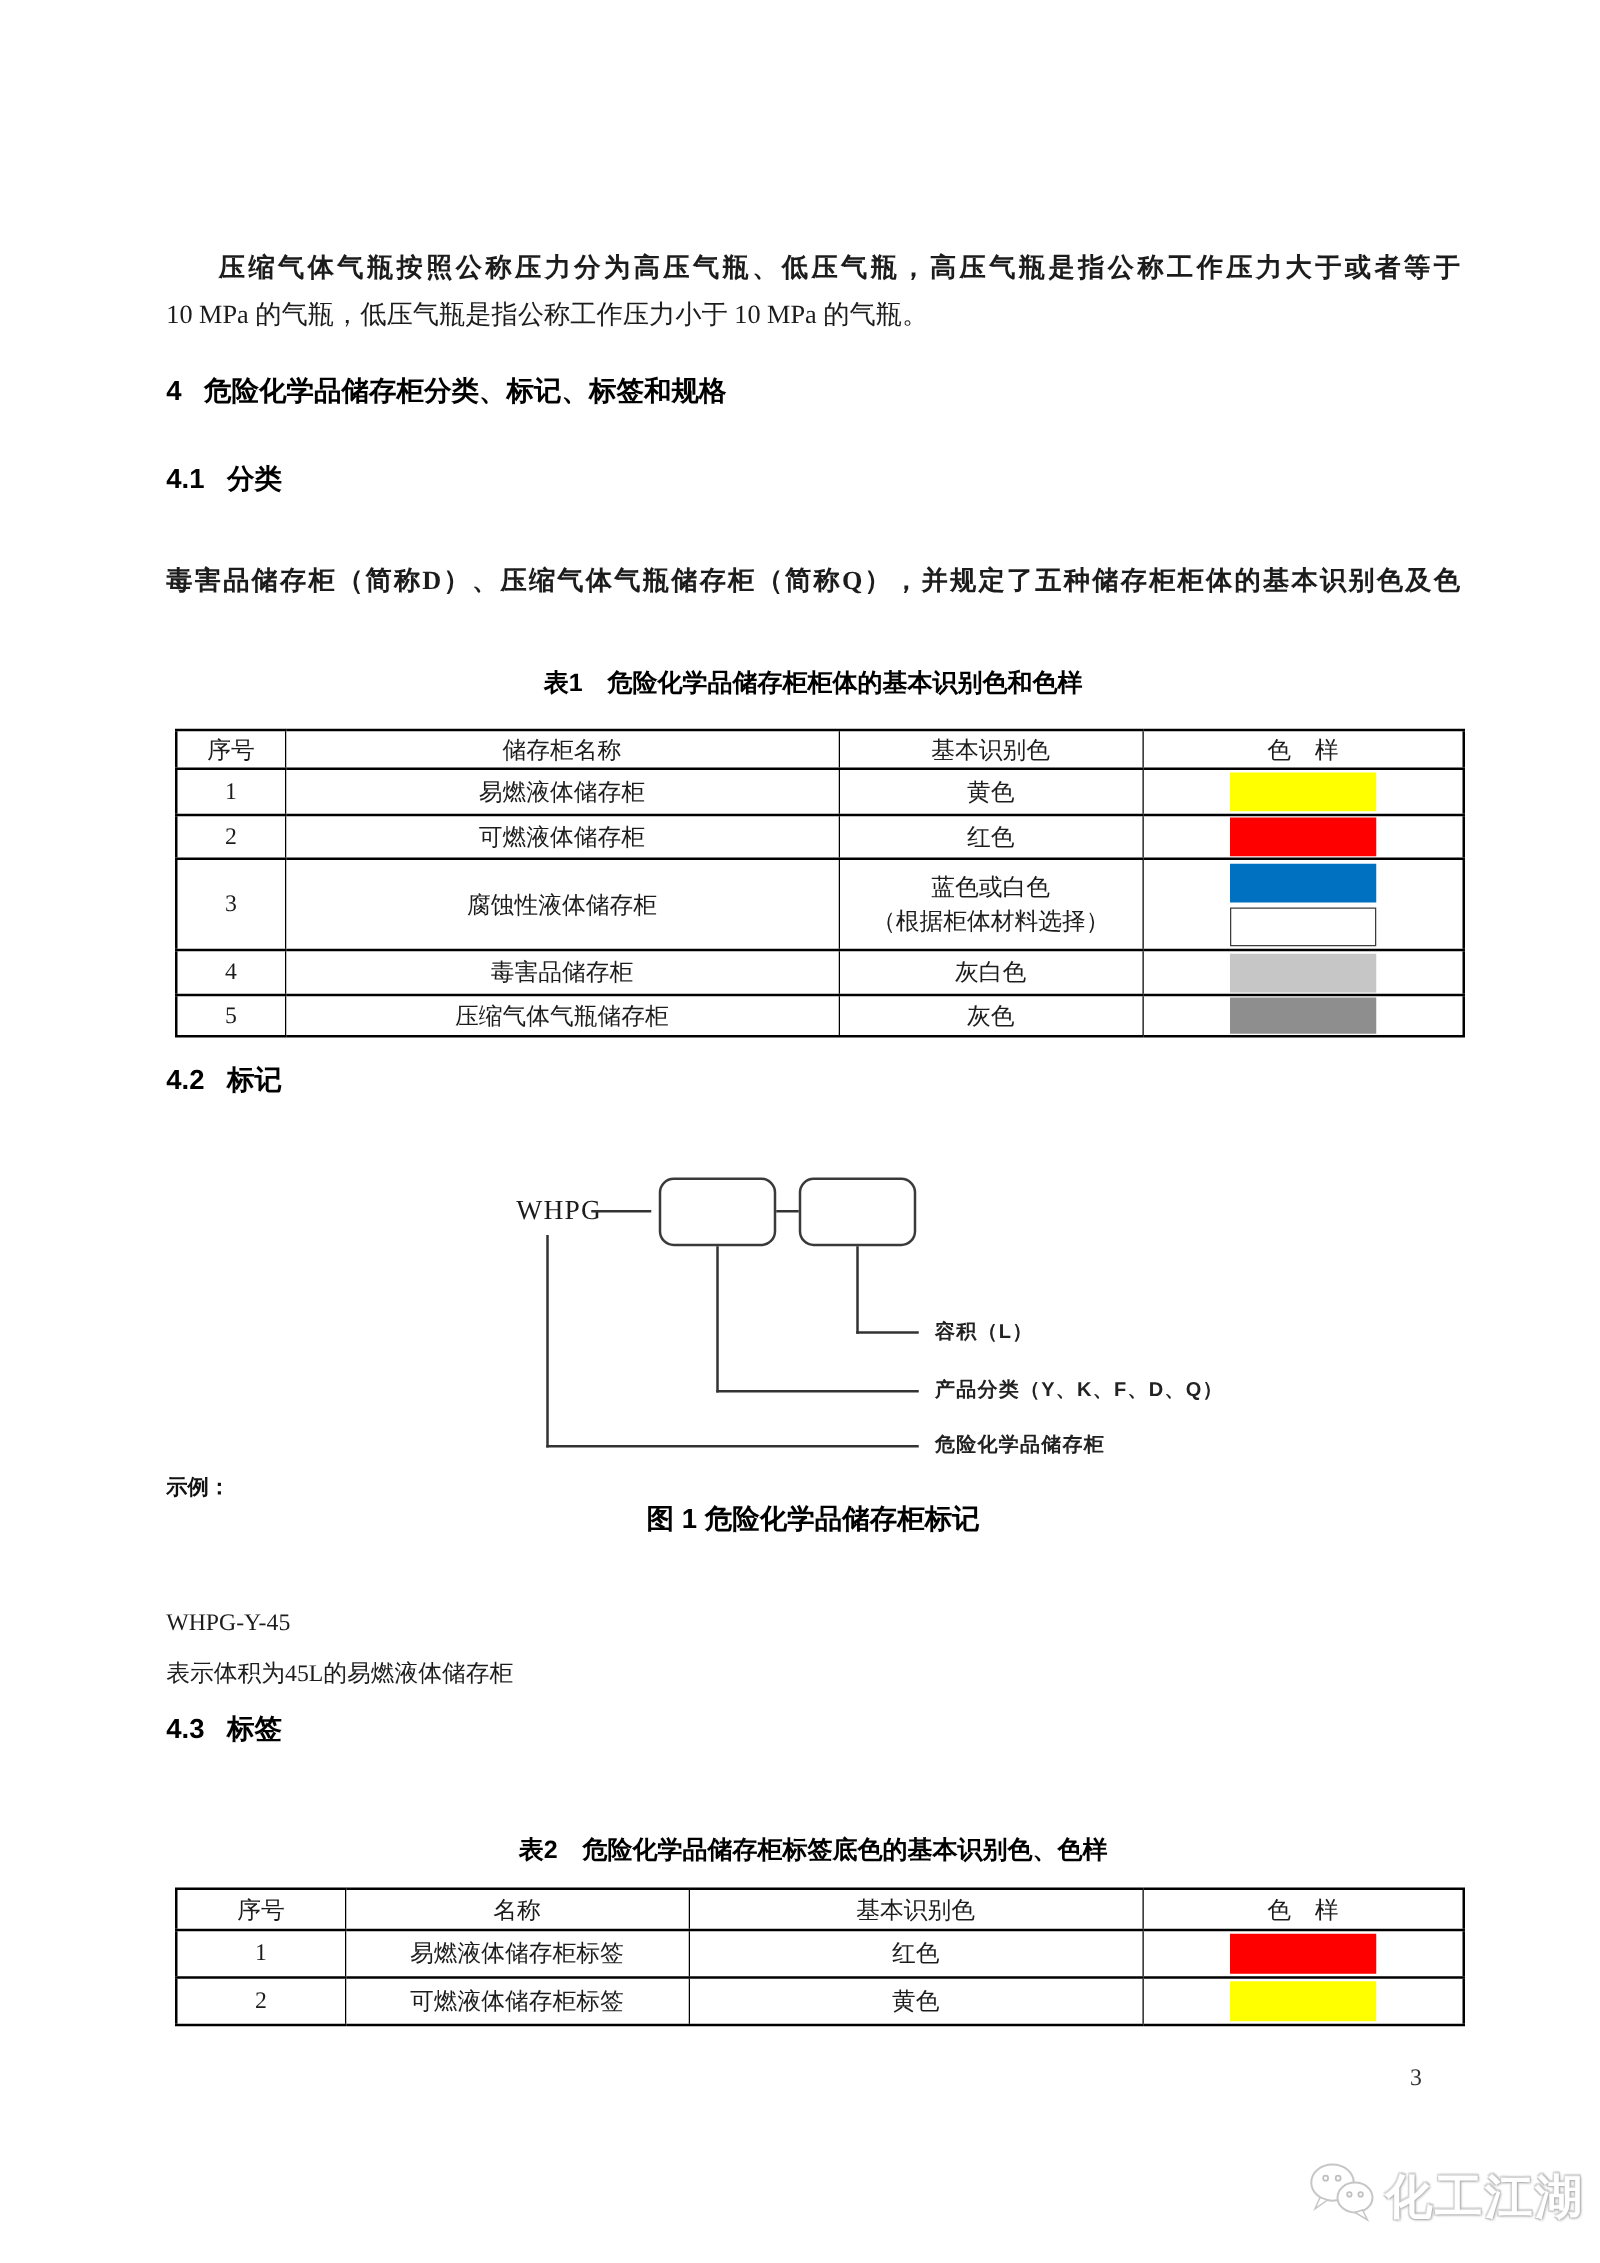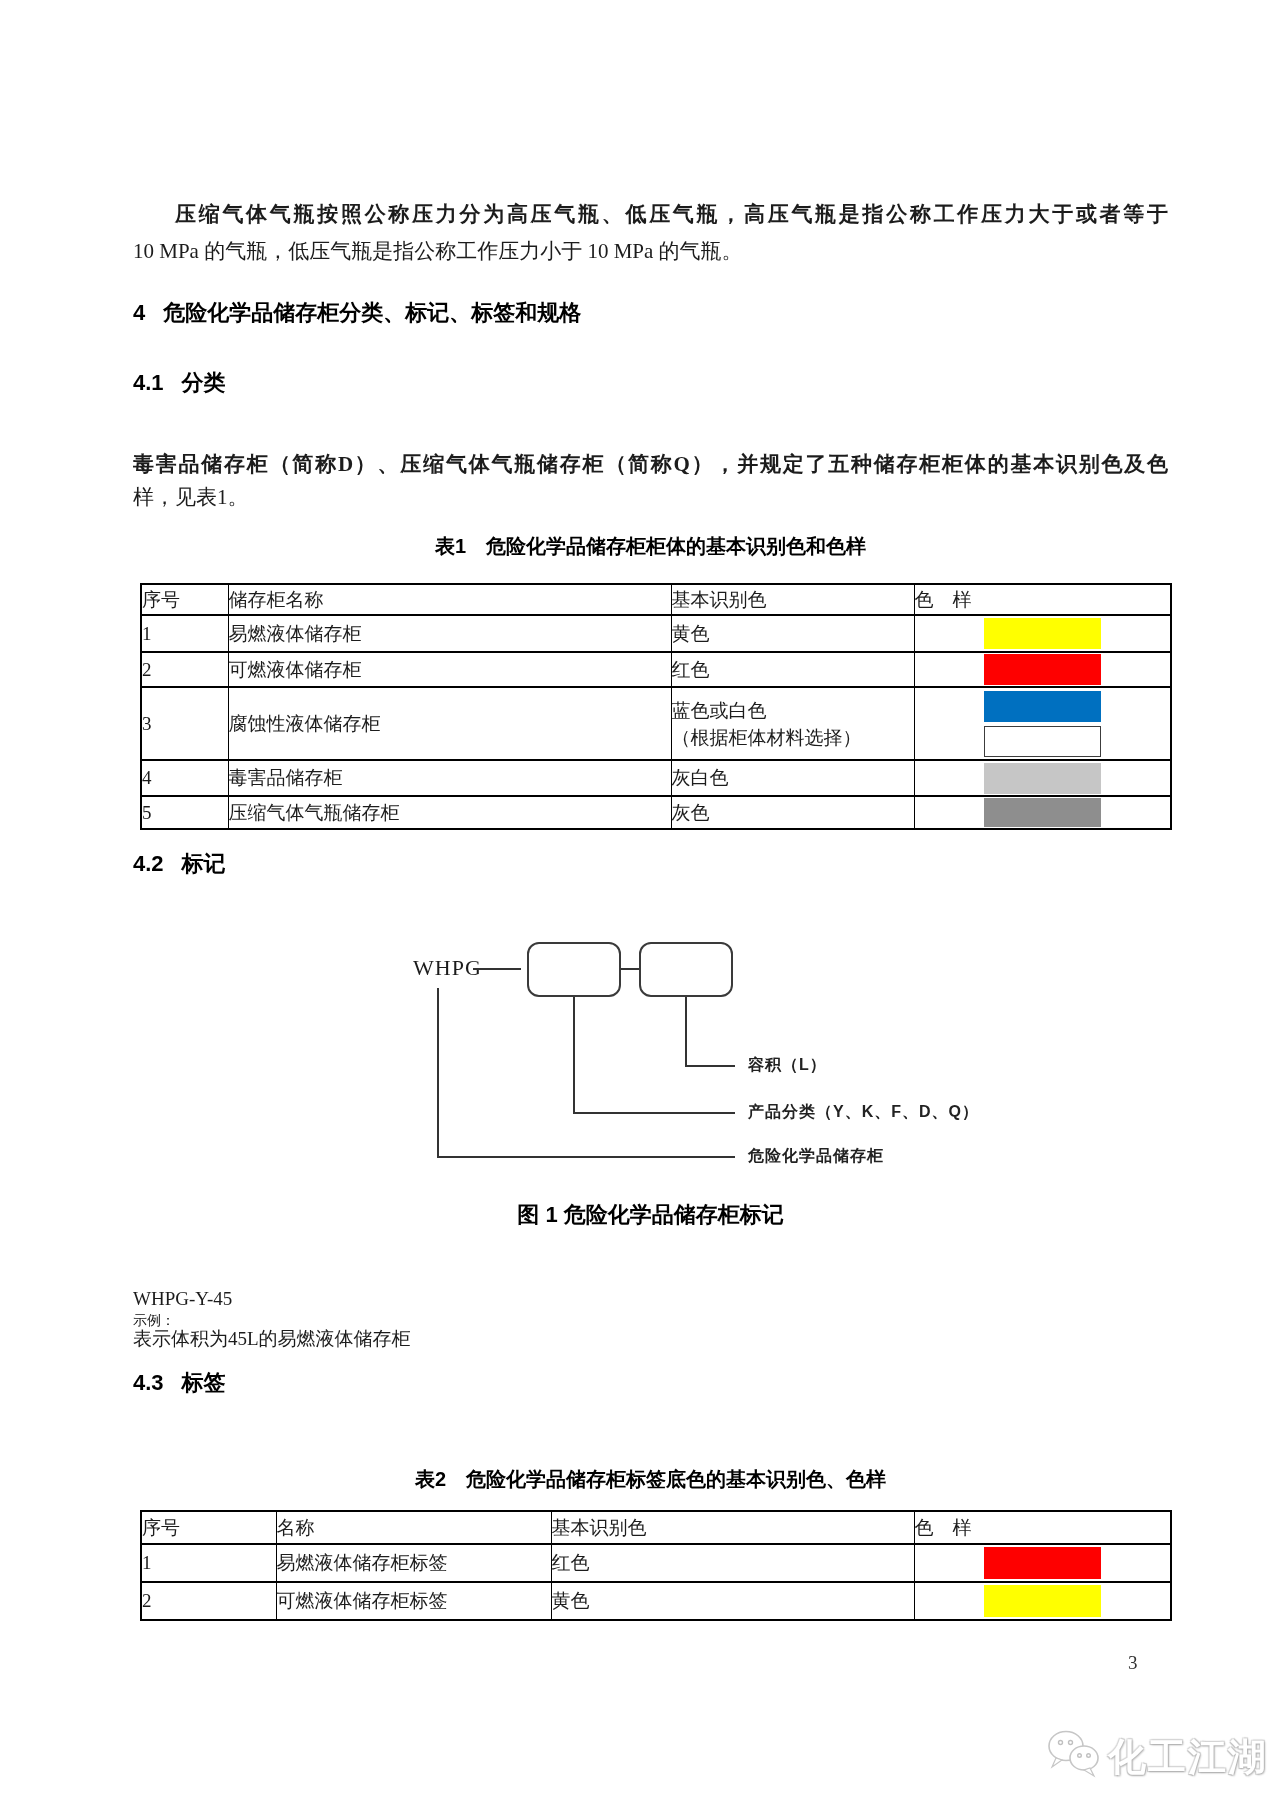--- a/index.html
+++ b/index.html
@@ -23,42 +23,42 @@
   }
   .h-sec .sec-no { margin-right:18px; }
   .tbl-caption {
     left:133px; width:1035px; text-align:center;
     font-family:"Liberation Sans", sans-serif; font-weight:bold; font-size:20px; color:#000;
   }
   table.std { border-collapse:collapse; table-layout:fixed; background:#fff; }
   table.std td, table.std th {
     border-left:1px solid #000; border-right:1px solid #000;
     border-top:2px solid #000; border-bottom:2px solid #000;
-    vertical-align:middle; font-weight:normal;
+    text-align:center; vertical-align:middle; font-weight:normal;
     font-size:19px; padding:0; color:#1c1c1c;
   }
   table.std { border:2px solid #000; }
   .sw { width:117px; margin:0 auto; }
   .cell-stack { display:flex; flex-direction:column; justify-content:center; align-items:center; gap:4px; }
   .two-line { line-height:27px; }
   .fig-line { position:absolute; background:#333; }
   .fig-box {
     position:absolute; width:94px; height:55px; border:2px solid #3a3a3a;
     border-radius:12px; background:#fff;
   }
   .fig-label {
     position:absolute; font-family:"Liberation Sans", sans-serif; font-weight:bold;
     font-size:16px; letter-spacing:1px; color:#222; white-space:nowrap;
   }
   .whpg { font-size:22px; letter-spacing:1px; color:#1c1c1c; font-family:"Liberation Serif", serif; }
   .fig-caption {
     left:133px; top:1200px; width:1035px; text-align:center;
     font-family:"Liberation Sans", sans-serif; font-weight:bold; font-size:22px; color:#000;
   }
-  .example-label { left:133px; top:1312px; font-family:"Liberation Sans", sans-serif; font-weight:normal; font-size:14px; color:#111; }
+  .example-label { left:133px; top:1178px; font-family:"Liberation Sans", sans-serif; font-weight:bold; font-size:17px; color:#111; }
   .example-line { left:133px; font-size:19px; color:#1c1c1c; }
   .page-num { left:1128px; top:1652px; font-size:19px; color:#333; }
   .brand-text {
     left:1108px; top:1732px; font-family:"Liberation Sans", sans-serif; font-weight:bold;
     font-size:38px; letter-spacing:2px; color:#ffffff;
     text-shadow: 1px 1px 2px #b0b0b0, -1px -1px 1px #d8d8d8, 1px -1px 1px #cccccc, -1px 1px 1px #c4c4c4;
     white-space:nowrap;
   }
 </style>
 </head>
@@ -71,21 +71,20 @@
   <div class="abs body-line" style="top:233px;">10 MPa 的气瓶，低压气瓶是指公称工作压力小于 10 MPa 的气瓶。</div>
 
   <div class="abs h-sec" style="top:298px;">
     <span class="sec-no">4</span><span>危险化学品储存柜分类、标记、标签和规格</span>
   </div>
 
   <div class="abs h-sec" style="top:368px;">
     <span class="sec-no">4.1</span><span>分类</span>
   </div>
   <div class="abs body-line just" style="top:448px;line-height:33px;">毒害品储存柜（简称D）、压缩气体气瓶储存柜（简称Q），并规定了五种储存柜柜体的基本识别色及色</div>
-  <div class="abs body-line" style="top:481px;line-height:33px;">样，见表1。</div>
 
   <div class="abs tbl-caption" style="top:533px;">表1　危险化学品储存柜柜体的基本识别色和色样</div>
 
   <table class="std abs" style="left:140px; top:583px; width:1030px;">
     <colgroup>
         <col style="width:87px">
         <col style="width:443px">
         <col style="width:243px">
         <col style="width:257px">
       </colgroup>

